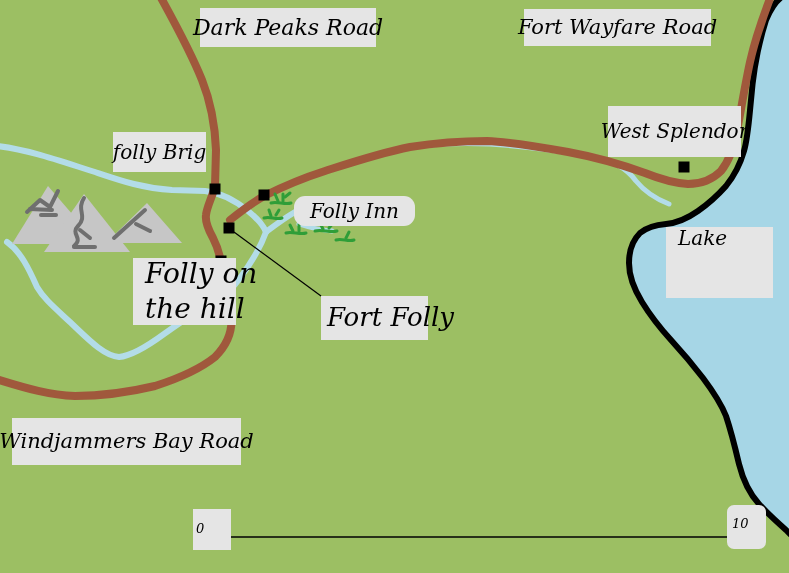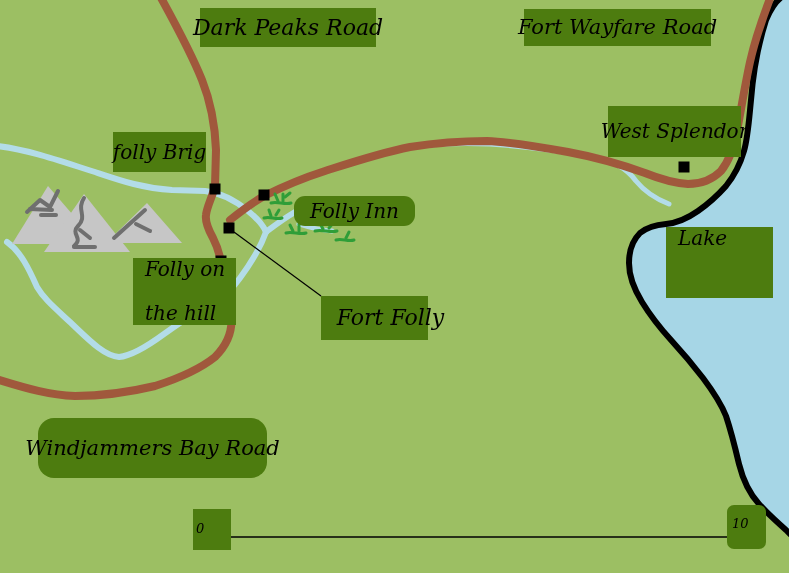--- a/index.html
+++ b/index.html
@@ -5,40 +5,40 @@
   html,body{margin:0;padding:0;background:#ffffff;}
   .map-canvas{
     position:relative;
     width:789px;height:573px;
     overflow:hidden;
     font-family:"DejaVu Serif", serif;
   }
   .map-canvas svg{position:absolute;left:0;top:0;}
   .map-label{
     position:absolute;
-    background:#4d7c0f;
+    background:#e5e5e5;
     color:#000000;
     font-style:italic;
     display:flex;
     align-items:center;
     box-sizing:border-box;
     white-space:nowrap;
     line-height:1.15;
   }
   .map-label.center{justify-content:center;}
   .map-label.left{justify-content:space-between;padding-left:12px;}
   .two-line{flex-direction:column;align-items:flex-start;justify-content:center;}
   .lbl-dark-peaks   {left:200px;top:8px;  width:176px;height:39px;font-size:22px;}
   .lbl-fort-wayfare {left:524px;top:9px;  width:187px;height:37px;font-size:21px;}
   .lbl-west-splendor{left:608px;top:106px;width:133px;height:51px;font-size:20px;text-align:center;}
   .lbl-folly-brig   {left:113px;top:132px;width:93px; height:40px;font-size:20px;font-style:italic;}
   .lbl-folly-inn    {left:294px;top:196px;width:121px;height:30px;font-size:20px;border-radius:11px;}
-  .lbl-folly-hill   {left:133px;top:258px;width:103px;height:67px;font-size:20px;}
-  .lbl-fort-folly   {left:321px;top:296px;width:107px;height:44px;font-size:22px;padding-left:32px;}
-  .lbl-windjammers  {left:38px; top:418px;width:229px;height:60px;font-size:21px;border-radius:16px;}
+  .lbl-folly-hill   {left:133px;top:258px;width:103px;height:67px;font-size:28px;}
+  .lbl-fort-folly   {left:321px;top:296px;width:107px;height:44px;font-size:26px;padding-left:32px;}
+  .lbl-windjammers  {left:12px; top:418px;width:229px;height:47px;font-size:21px;}
   .lbl-lake-splendor{left:666px;top:227px;width:107px;height:71px;font-size:20px;}
   .lbl-scale-0      {left:193px;top:509px;width:38px;height:41px;font-size:13px;padding-left:3px;}
   .lbl-scale-10     {left:727px;top:505px;width:39px;height:44px;font-size:13px;padding-left:5px;align-items:flex-start;padding-top:12px;border-radius:7px;}
 </style>
 </head>
 <body>
 
 <div class="map-canvas">
 
   <svg width="789" height="573" viewBox="0 0 789 573">

